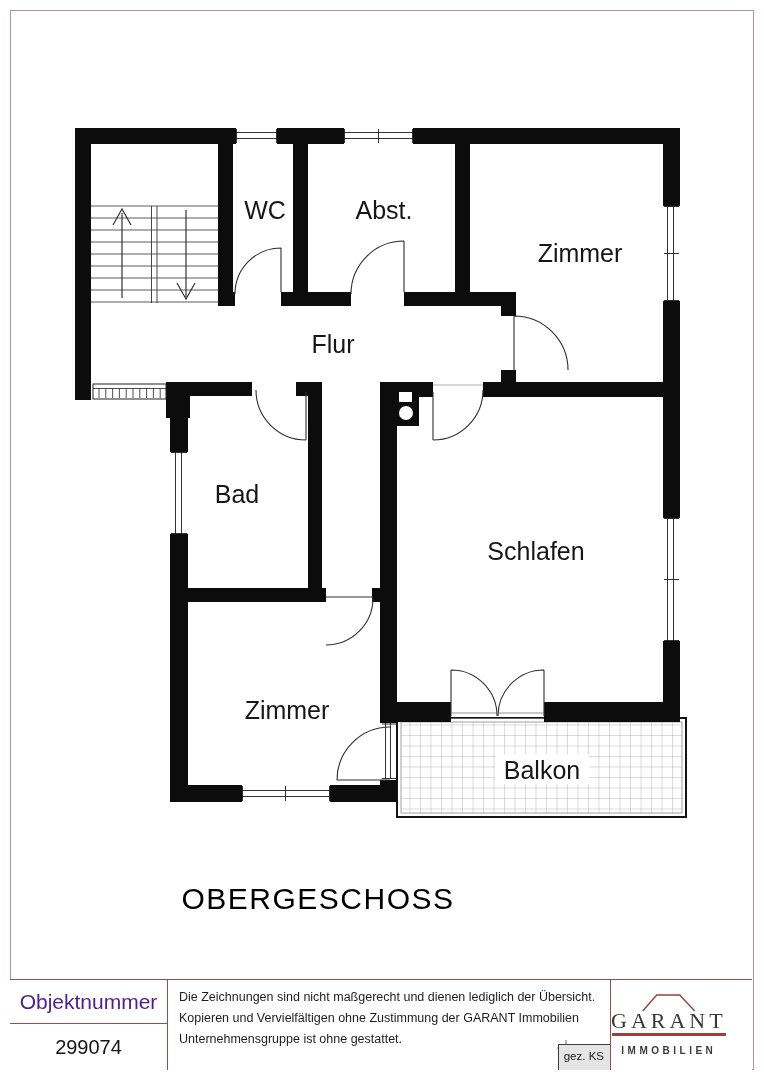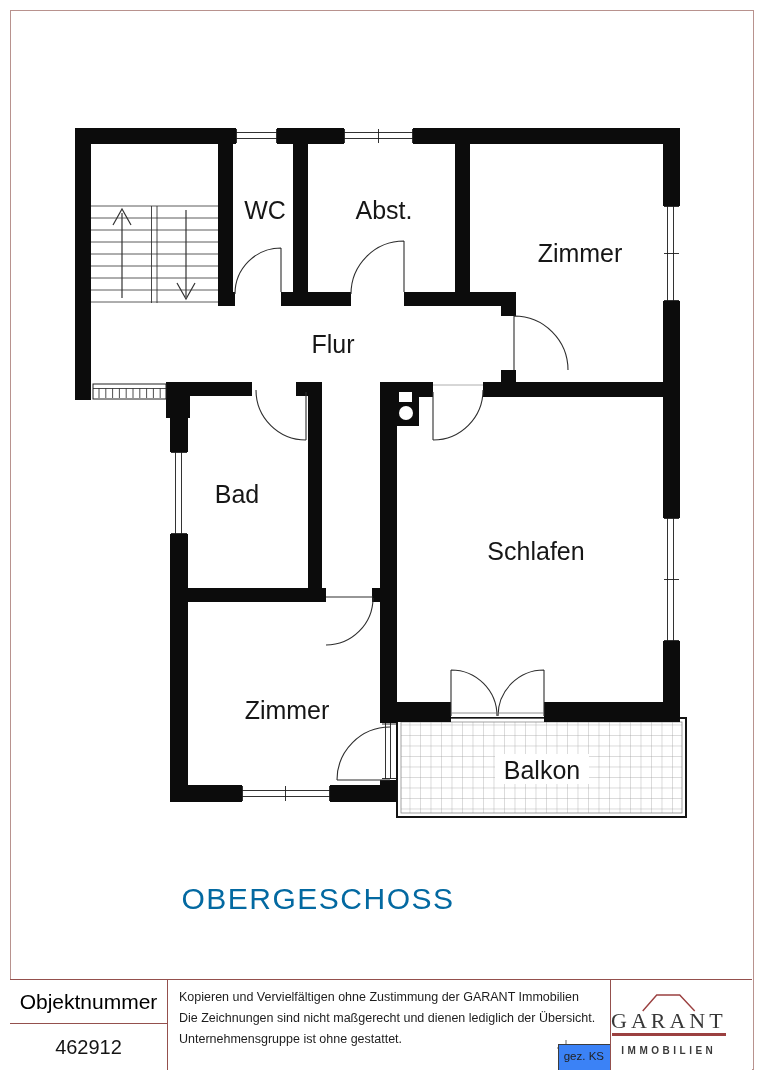--- a/index.html
+++ b/index.html
@@ -1,31 +1,31 @@
 <!DOCTYPE html>
 <html><head>
 <meta charset="utf-8">
 <style>
   html,body{margin:0;padding:0;background:#fff;}
   body{width:764px;height:1080px;position:relative;font-family:"Liberation Sans",sans-serif;overflow:hidden;}
   .page-frame{position:absolute;left:10px;top:10px;width:742px;height:1058px;border:1px solid #b8928e;}
   .plan-svg{position:absolute;left:0;top:0;width:764px;height:960px;}
   .plan-title{position:absolute;left:0;top:882px;width:636px;text-align:center;
-    font-size:30px;letter-spacing:1.5px;color:#0369a1;}
+    font-size:30px;letter-spacing:1.5px;color:#000000;}
   
   .footer{position:absolute;left:10px;top:979px;width:742px;height:90px;
     border-top:1px solid #94504d;display:flex;background:#fff;}
   .f-left{width:157px;border-right:1px solid #94504d;display:flex;flex-direction:column;}
   .f-objlabel{height:43px;border-bottom:1px solid #94504d;display:flex;align-items:center;justify-content:center;
-    font-size:21px;color:#000000;}
+    font-size:21px;color:#4c1d95;}
   .f-objvalue{flex:1;display:flex;align-items:center;justify-content:center;font-size:20px;color:#141414;}
   .f-mid{width:443px;border-right:1px solid #94504d;position:relative;box-sizing:border-box;
     padding:7px 14px 0 11px;font-size:12.5px;line-height:21px;color:#1d1d1d;}
   .gez-box{position:absolute;right:0;bottom:0;border-top:1px solid #3c3c3c;border-left:1px solid #3c3c3c;
-    padding:1px 6px 3px 5px;font-size:11.5px;color:#222;background:#3b82f6;}
+    padding:1px 6px 3px 5px;font-size:11.5px;color:#222;background:#e5e5e5;}
   .gez-cross{position:absolute;left:389px;top:60px;}
   .f-right{flex:1;display:flex;align-items:center;}
   .logo{position:relative;text-align:center;padding-top:15px;}
   .logo-roof{position:absolute;top:-1px;left:50%;transform:translateX(-44%);}
   .logo-name{font-family:"Liberation Serif",serif;font-size:22px;letter-spacing:4px;color:#383838;line-height:1.05;}
   .logo-rule{height:3px;background:#9b4040;width:114px;margin:1px auto 3px auto;}
   .logo-sub{font-size:10px;font-weight:bold;letter-spacing:3.5px;color:#3a3a3a;margin-top:9px;}
 </style>
 </head>
 <body>
@@ -166,25 +166,25 @@
     <text x="287" y="719">Zimmer</text>
     <text x="542" y="779">Balkon</text>
   </g>
 </svg>
 
 <div class="plan-title">OBERGESCHOSS</div>
 
 <div class="footer">
   <div class="f-left">
     <div class="f-objlabel">Objektnummer</div>
-    <div class="f-objvalue">462912</div>
+    <div class="f-objvalue">299074</div>
   </div>
   <div class="f-mid">
+    <div>Die Zeichnungen sind nicht maßgerecht und dienen lediglich der Übersicht.</div>
     <div>Kopieren und Vervielfältigen ohne Zustimmung der GARANT Immobilien</div>
-    <div>Die Zeichnungen sind nicht maßgerecht und dienen lediglich der Übersicht.</div>
     <div>Unternehmensgruppe ist ohne gestattet.</div>
     <svg class="gez-cross" width="18" height="15" viewBox="0 0 18 15">
       <path d="M0 8 H18 M9 0 V15" stroke="#555555" stroke-width="0.9" fill="none"></path>
     </svg>
     <div class="gez-box">gez. KS</div>
   </div>
   <div class="f-right">
     <div class="logo">
       <svg class="logo-roof" width="62" height="19" viewBox="0 0 62 19">
         <polyline points="1,18 15,2 38,2 53,18" fill="none" stroke="#9b4040" stroke-width="1.4"></polyline>

